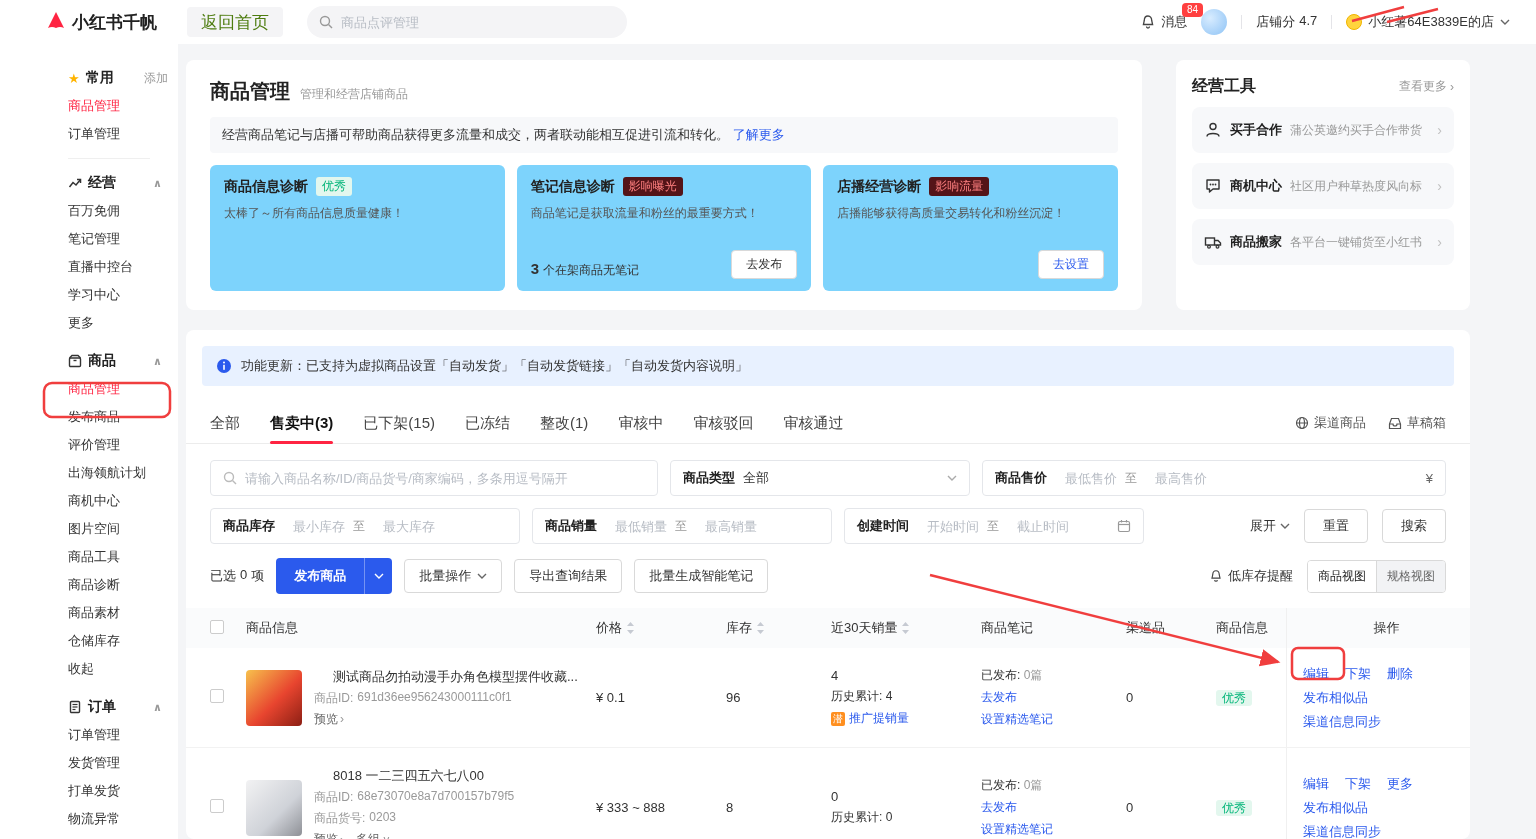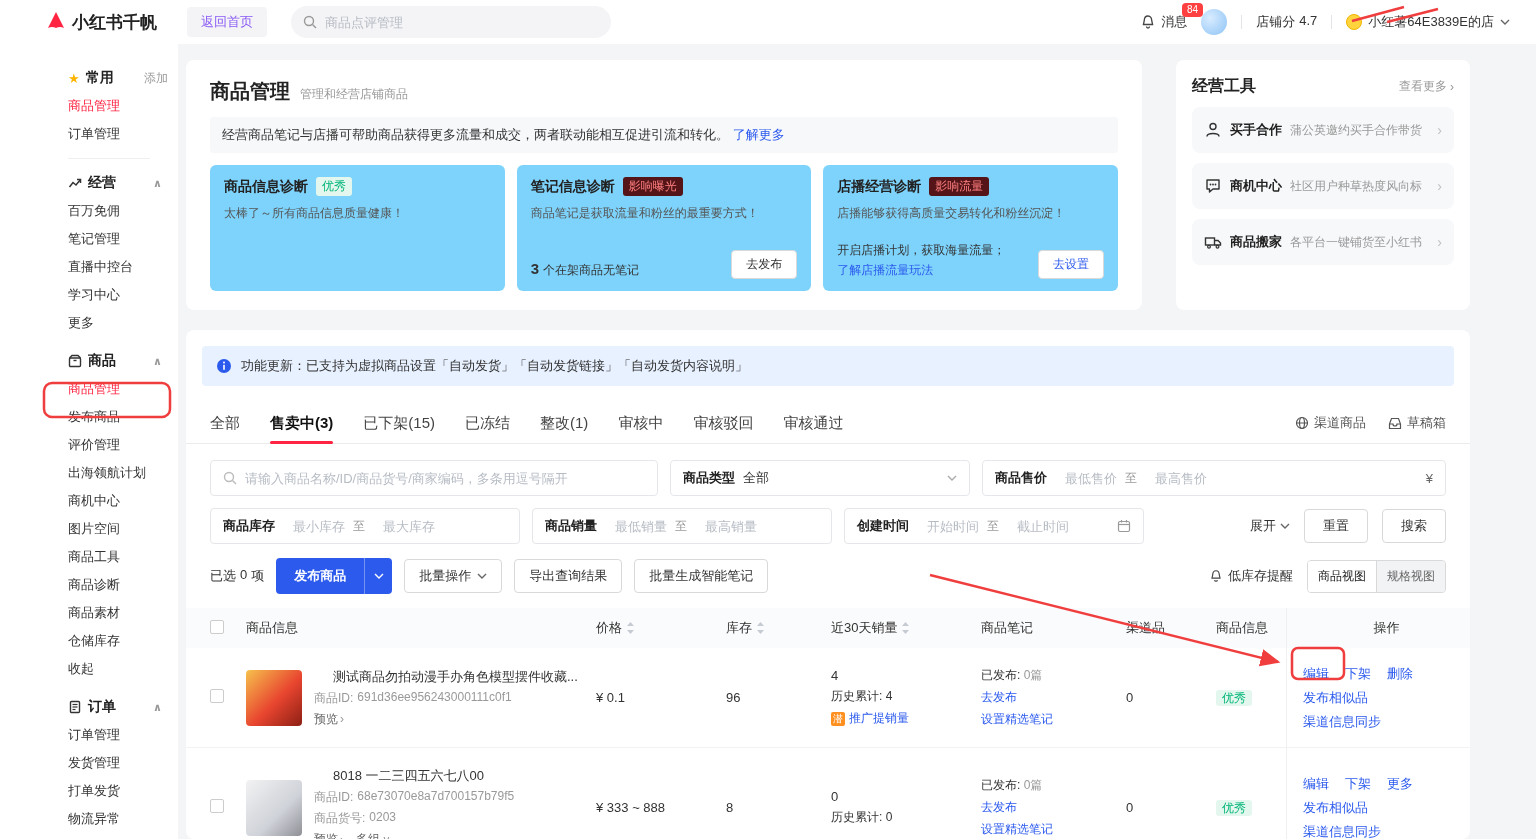--- a/index.html
+++ b/index.html
@@ -2,21 +2,21 @@
 <html><head>
 <meta charset="utf-8">
 <style>
 *{margin:0;padding:0;box-sizing:border-box;}
 body{font-family:"Liberation Sans","DejaVu Sans",sans-serif;color:#222;background:#fff;}
 .app{position:relative;width:1536px;height:839px;overflow:hidden;background:#fff;}
 
 
 .topbar{position:absolute;left:0;top:0;right:0;height:44px;background:#fff;display:flex;align-items:center;padding:0 26px 0 46px;z-index:5;}
 .logo{display:flex;align-items:flex-start;gap:6px;font-size:17px;font-weight:bold;cursor:pointer;}
-.back-btn{margin-left:30px;background:#f4f4f6;border:none;border-radius:4px;height:30px;padding:0 14px;font-size:13px;color:#8b5cf6;cursor:pointer;}
+.back-btn{margin-left:30px;background:#f4f4f6;border:none;border-radius:4px;height:30px;padding:0 14px;font-size:17px;color:#4d7c0f;cursor:pointer;}
 .hsearch{margin-left:24px;width:320px;height:32px;background:#f4f4f6;border-radius:16px;display:flex;align-items:center;padding:0 12px;gap:8px;}
 .hsearch input{border:none;outline:none;background:transparent;font-size:13px;flex:1;color:#333;}
 input::placeholder{color:#b7bcc4;}
 .topbar-right{margin-left:auto;display:flex;align-items:center;gap:14px;}
 .msg{position:relative;display:flex;align-items:center;gap:5px;font-size:13px;color:#333;cursor:pointer;}
 .msg-badge{position:absolute;top:-10px;right:-16px;background:#ff4040;color:#fff;font-size:10px;border-radius:4px;padding:1px 5px;line-height:12px;}
 .avatar{width:26px;height:26px;border-radius:50%;background:radial-gradient(circle at 35% 35%,#d8ecff,#8ec3f5);cursor:pointer;}
 .vdiv{width:1px;height:14px;background:#e4e4e8;}
 .score{font-size:13px;color:#333;display:flex;gap:4px;}
 .shop{display:flex;align-items:center;gap:6px;font-size:13px;color:#333;cursor:pointer;}
@@ -284,24 +284,20 @@
             <button class="btn-white">去发布</button>
           </div>
         </div>
         <div class="diag">
           <div class="diag-head">
             <span>店播经营诊断</span>
             <span class="badge-bad">影响流量</span>
           </div>
           <div class="diag-desc">店播能够获得高质量交易转化和粉丝沉淀！</div>
           <div class="diag-foot">
-            <div class="foot-col">
-              <span>开启店播计划，获取海量流量；</span>
-              <span class="link">了解店播流量玩法</span>
-            </div>
             <button class="btn-white blue">去设置</button>
           </div>
         </div>
       </div>
     </section>
 
     <section class="card card-tools">
       <div class="tools-head">
         <span class="tools-title">经营工具</span>
         <span class="tools-more">

